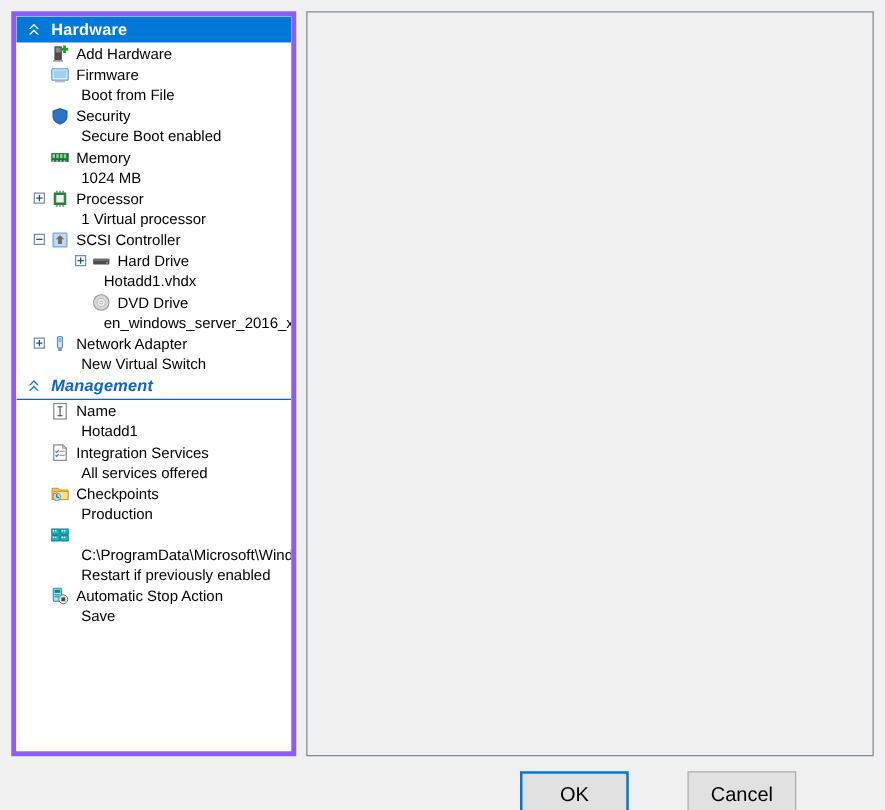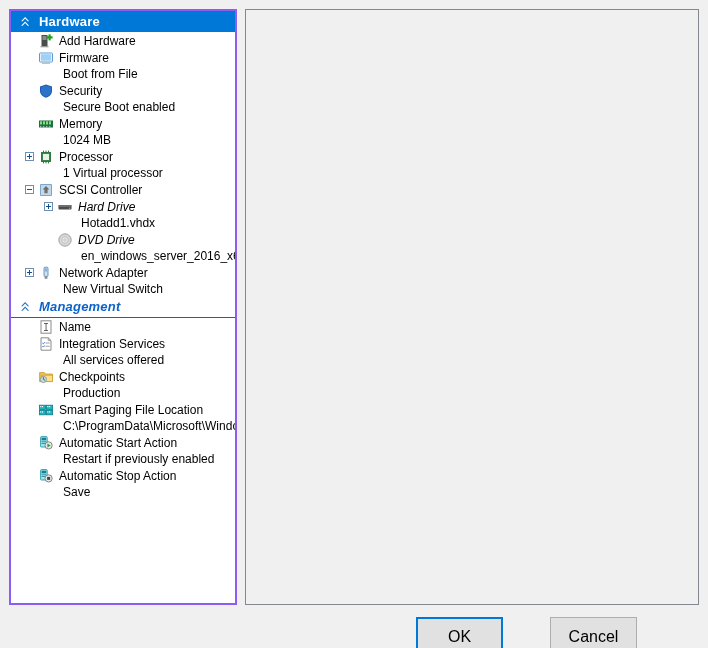--- a/index.html
+++ b/index.html
@@ -18,21 +18,21 @@
   }
 
   
   #left-panel {
     position: absolute;
     left: 9px;
     top: 9px;
     width: 228px;
     height: 596px;
     background: #ffffff;
-    border: 2px solid #8b5cf6;
+    border: 4px solid #8b5cf6;
     box-sizing: border-box;
     overflow: hidden;
   }
   #tree {
     position: absolute;
     left: 0;
     top: 0;
     right: 0;
     bottom: 0;
     background: #ffffff;
@@ -128,21 +128,21 @@
     display: flex;
     align-items: center;
     font-size: 12px;
     white-space: nowrap;
   }
   .subnode .sub-label {
     line-height: 14px;
   }
 
   .indent-0 { padding-left: 14px; }
-  .indent-1 { padding-left: 33px; font-style: italic; }
+  .indent-1 { padding-left: 47px; }
   .sub-indent-0 { padding-left: 52px; }
   .sub-indent-1 { padding-left: 70px; }
 
   
   #right-panel {
     position: absolute;
     left: 245px;
     top: 9px;
     width: 454px;
     height: 596px;
@@ -330,20 +330,23 @@
       <div class="node indent-0">
         <span class="expander-space"></span>
         <span class="ic"><svg xmlns="http://www.w3.org/2000/svg" width="16" height="16" viewBox="0 0 16 16">
             <rect x="3" y="1.8" width="10" height="12.4" fill="#ffffff" stroke="#8b8b8b" stroke-width="1"></rect>
             <rect x="6" y="4" width="4" height="0.9" fill="#555555"></rect>
             <rect x="7.6" y="4" width="0.9" height="8" fill="#555555"></rect>
             <rect x="6" y="11.1" width="4" height="0.9" fill="#555555"></rect>
           </svg></span>
         <span class="node-label">Name</span>
       </div>
+      <div class="subnode sub-indent-0">
+        <span class="sub-label">Hotadd1</span>
+      </div>
       <div class="node indent-0">
         <span class="expander-space"></span>
         <span class="ic"><svg xmlns="http://www.w3.org/2000/svg" width="16" height="16" viewBox="0 0 16 16">
             <path d="M3 1.8 H10.2 L13 4.6 V14.2 H3 Z" fill="#ffffff" stroke="#8b8b8b" stroke-width="1"></path>
             <path d="M10.2 1.8 L13 4.6 H10.2 Z" fill="#d4d4d4" stroke="#8b8b8b" stroke-width="0.7"></path>
             <path d="M4.4 7 L5.3 7.9 L6.9 6.2" fill="none" stroke="#3c78c8" stroke-width="1"></path>
             <rect x="7.6" y="6.6" width="4.2" height="0.8" fill="#8b8b8b"></rect>
             <path d="M4.4 10.2 L5.3 11.1 L6.9 9.4" fill="none" stroke="#3c78c8" stroke-width="1"></path>
             <rect x="7.6" y="9.8" width="4.2" height="0.8" fill="#8b8b8b"></rect>
           </svg></span>
@@ -374,36 +377,23 @@
             <rect x="8.5" y="8.5" width="6.1" height="4.3" fill="#16b6c4" stroke="#0c7c88" stroke-width="0.8"></rect>
             <rect x="2.2" y="4" width="1.1" height="1.2" fill="#ffffff"></rect>
             <rect x="4" y="4" width="1.1" height="1.2" fill="#ffffff"></rect>
             <rect x="9.3" y="4" width="1.1" height="1.2" fill="#ffffff"></rect>
             <rect x="11.1" y="4" width="1.1" height="1.2" fill="#ffffff"></rect>
             <rect x="2.2" y="9.3" width="1.1" height="1.2" fill="#ffffff"></rect>
             <rect x="4" y="9.3" width="1.1" height="1.2" fill="#ffffff"></rect>
             <rect x="9.3" y="9.3" width="1.1" height="1.2" fill="#ffffff"></rect>
             <rect x="11.1" y="9.3" width="1.1" height="1.2" fill="#ffffff"></rect>
           </svg></span>
-        <span class="node-label">Smart Paging File Location</span>
       </div>
       <div class="subnode sub-indent-0">
         <span class="sub-label">C:\ProgramData\Microsoft\Windo…</span>
-      </div>
-      <div class="node indent-0">
-        <span class="expander-space"></span>
-        <span class="ic"><svg xmlns="http://www.w3.org/2000/svg" width="16" height="16" viewBox="0 0 16 16">
-            <rect x="2.6" y="1.6" width="6.6" height="10.4" rx="0.8" fill="#9fe8f0" stroke="#2a96a8" stroke-width="0.9"></rect>
-            <rect x="3.6" y="2.7" width="4.6" height="2.6" fill="#1b7f8e"></rect>
-            <rect x="3.6" y="6.4" width="4.6" height="0.8" fill="#1b7f8e"></rect>
-            <rect x="3.6" y="8" width="4.6" height="0.8" fill="#1b7f8e"></rect>
-            <circle cx="10.6" cy="10.4" r="3.6" fill="#e8e8e8" stroke="#6f6f6f" stroke-width="0.8"></circle>
-            <path d="M9.4 8.4 L12.6 10.4 L9.4 12.4 Z" fill="#2f9b3f"></path>
-          </svg></span>
-        <span class="node-label">Automatic Start Action</span>
       </div>
       <div class="subnode sub-indent-0">
         <span class="sub-label">Restart if previously enabled</span>
       </div>
       <div class="node indent-0">
         <span class="expander-space"></span>
         <span class="ic"><svg xmlns="http://www.w3.org/2000/svg" width="16" height="16" viewBox="0 0 16 16">
             <rect x="2.6" y="1.6" width="6.6" height="10.4" rx="0.8" fill="#9fe8f0" stroke="#2a96a8" stroke-width="0.9"></rect>
             <rect x="3.6" y="2.7" width="4.6" height="2.6" fill="#1b7f8e"></rect>
             <rect x="3.6" y="6.4" width="4.6" height="0.8" fill="#1b7f8e"></rect>

